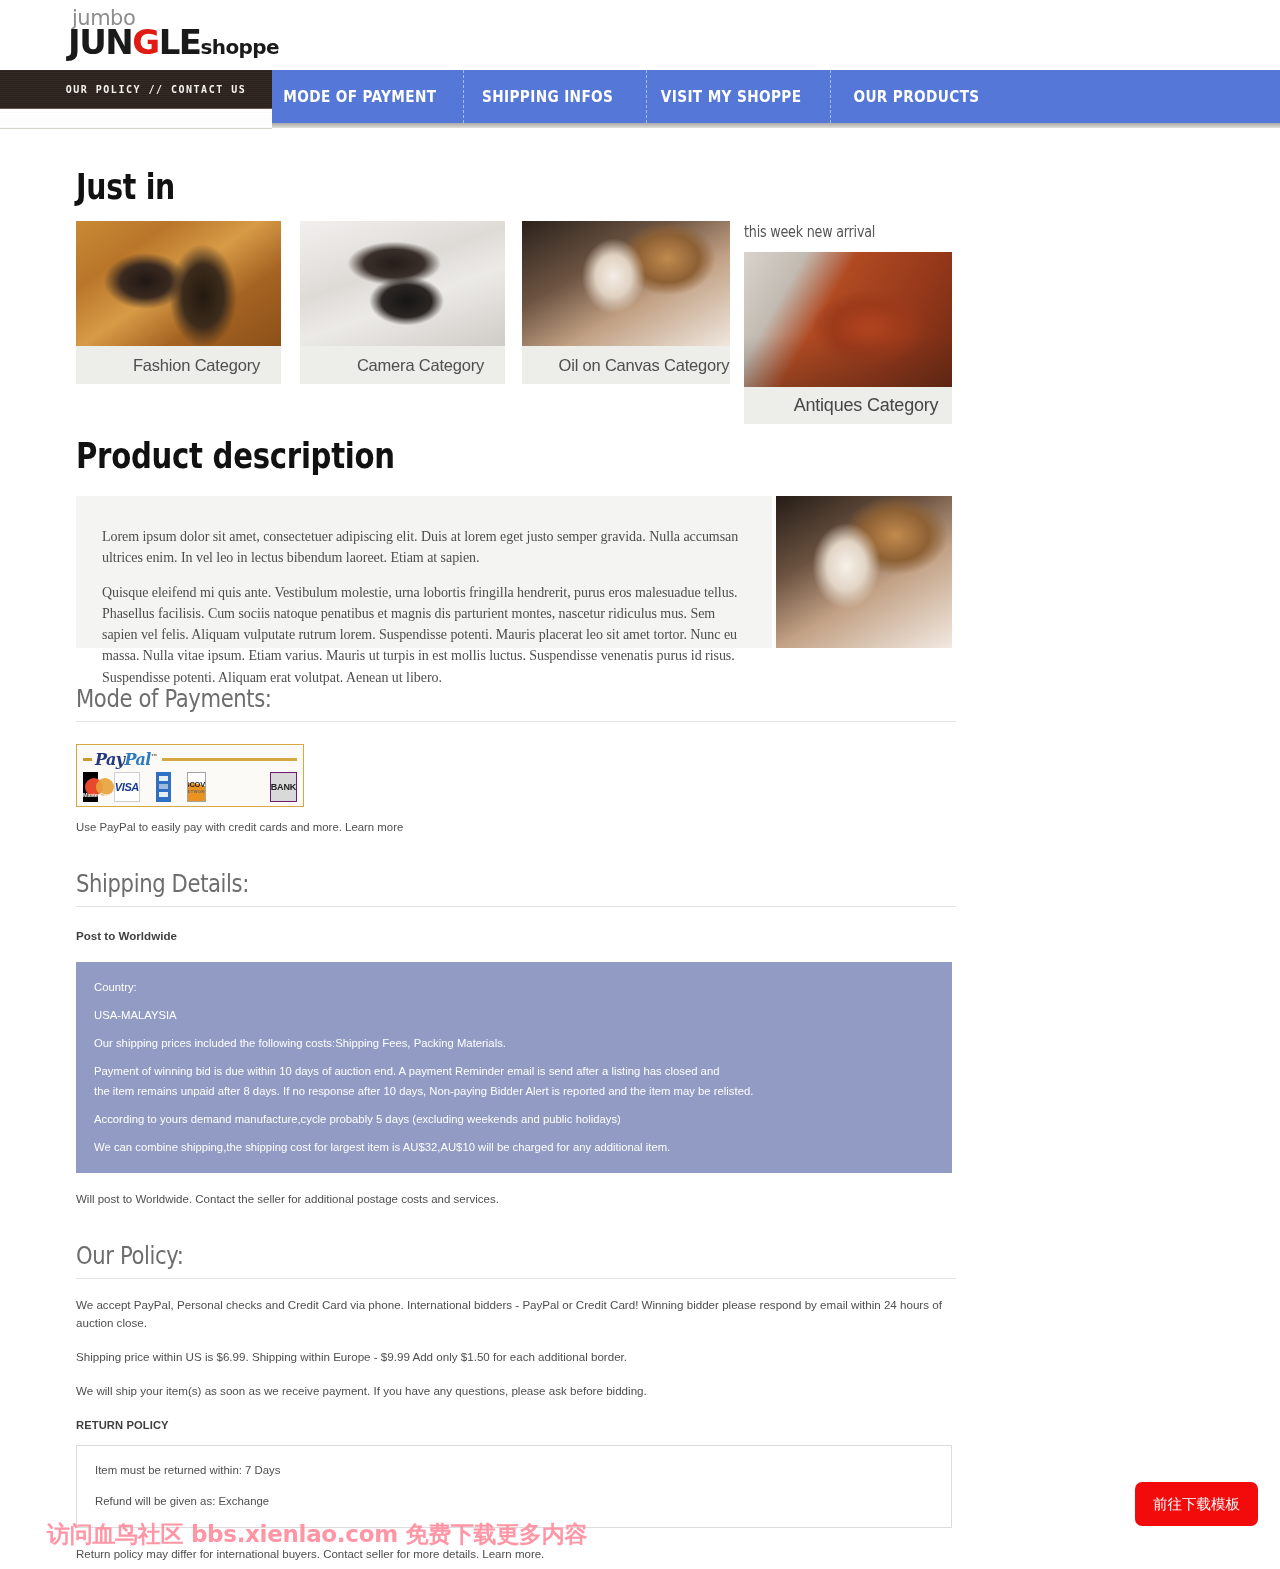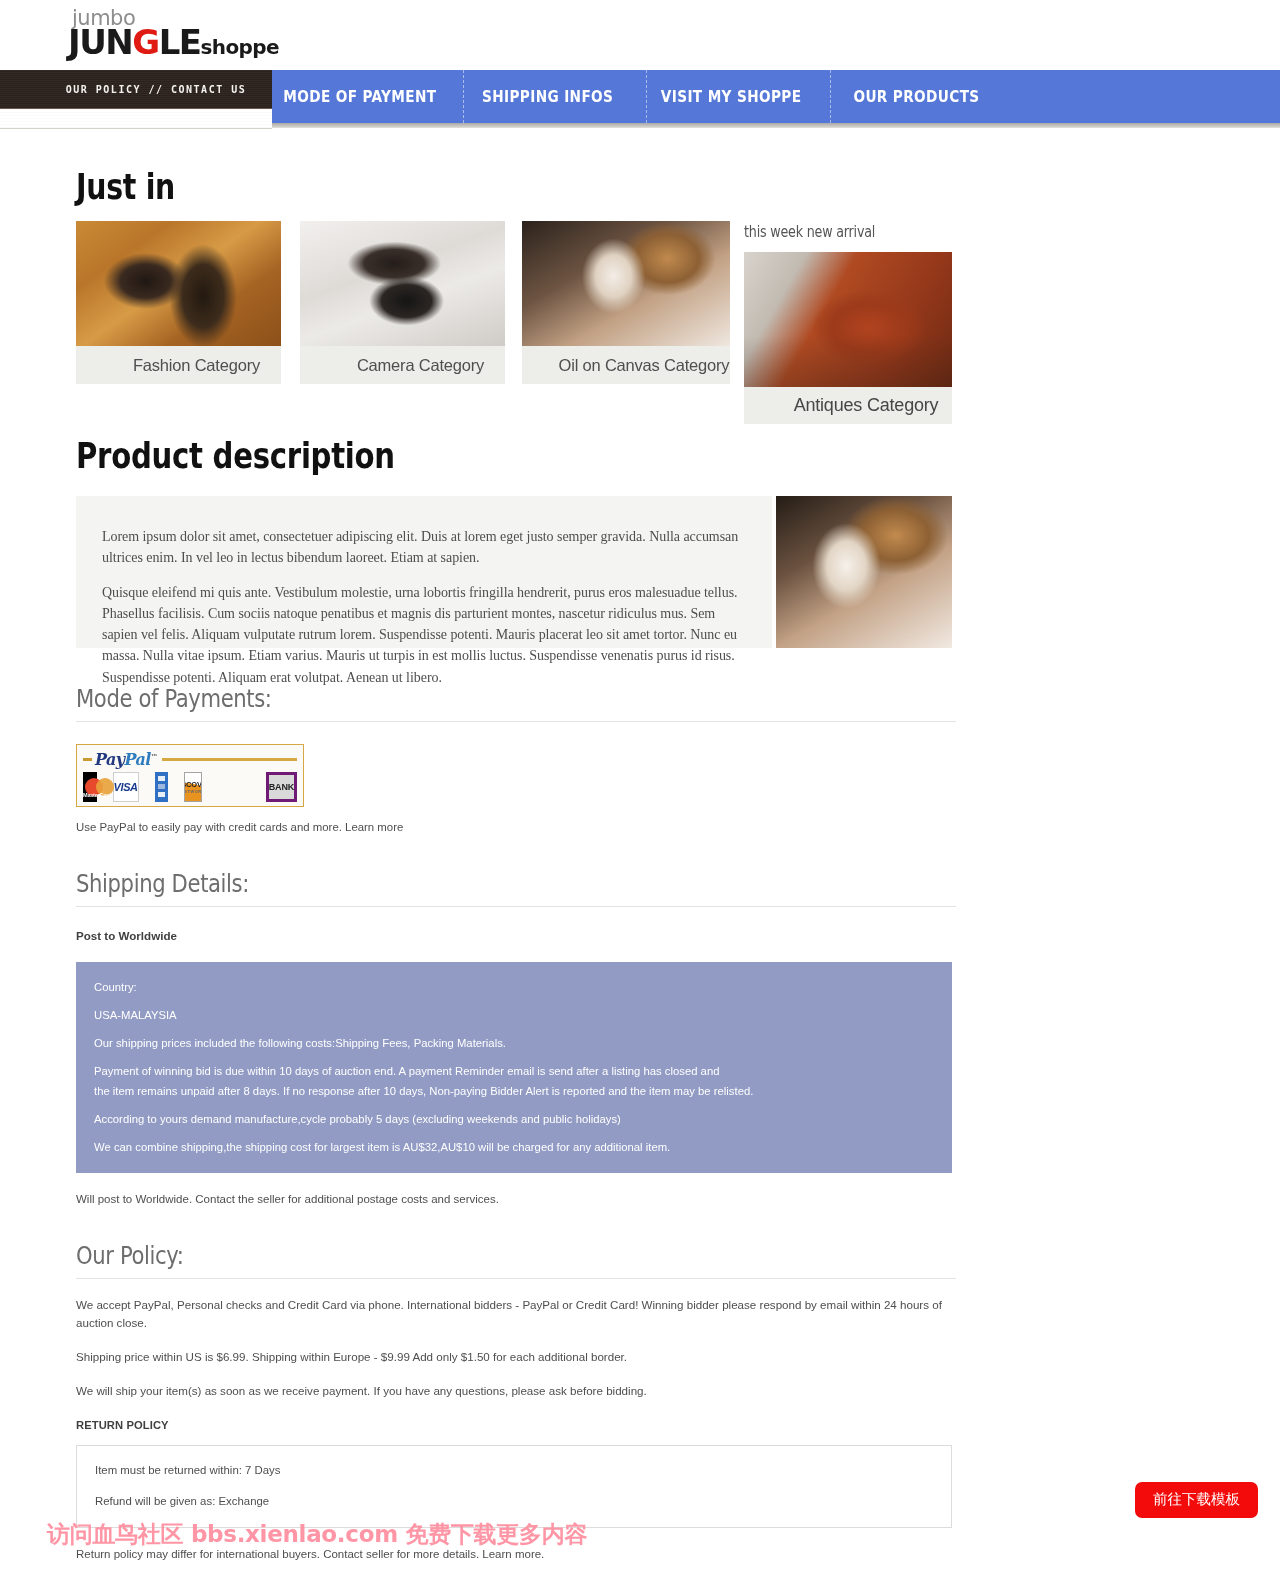--- a/index.html
+++ b/index.html
@@ -183,21 +183,21 @@
   .card.mc .c-or{left:13px;background:#e8a33d;opacity:.92;}
   .card.mc .mtext{position:absolute;bottom:4px;left:0;right:0;text-align:center;color:#fff;font-size:5.5px;letter-spacing:-0.2px;}
   .card.visa{width:42px;background:#fff;border:1px solid #cfcfcf;color:#1a3a8f;font-size:11px;font-style:italic;letter-spacing:-0.4px;}
   .card.amex{width:40px;background:#2f6fc4;position:relative;overflow:hidden;}
   .card.amex .band{position:absolute;left:3px;right:3px;height:5px;background:#e8eef8;}
   .card.amex .b1{top:4px;} .card.amex .b2{top:12px;background:#9fb9de;} .card.amex .b3{top:20px;}
   .card.disc{width:48px;background:#fff;border:1px solid #a3a3a3;flex-direction:column;position:relative;overflow:hidden;}
   .card.disc .dtop{font-size:7.5px;font-weight:700;color:#1b1b1b;letter-spacing:-0.2px;z-index:2;}
   .card.disc .dsub{font-size:4px;color:#666;letter-spacing:.5px;z-index:2;}
   .card.disc .dswoosh{position:absolute;right:-10px;bottom:-12px;width:52px;height:30px;border-radius:50%;background:#e8921f;}
-  .card.bank{width:44px;background:#d9d9d9;border:3px solid #701a75;color:#222;font-size:9px;letter-spacing:-0.2px;margin-left:48px;}
+  .card.bank{width:44px;background:#d9d9d9;border:1px solid #701a75;color:#222;font-size:9px;letter-spacing:-0.2px;margin-left:48px;}
   .pp-note{font-size:11.4px;color:#4e4e4e;margin-top:14px;}
 
   
   .bold-line{font-size:11.6px;font-weight:700;color:#3f3f3f;margin-top:22px;}
   .ship-block{
     margin-top:20px;width:876px;box-sizing:border-box;
     background:#929bc4;color:#ffffff;padding:17px 18px 18px 18px;
   }
   .ship-block p{margin:0 0 12px 0;font-size:11.3px;line-height:1.42;color:#ffffff;}
   .ship-block p.tight{margin-bottom:4px;}
@@ -216,22 +216,22 @@
 
   
   .watermark{
     position:absolute;left:47px;top:1519px;white-space:nowrap;
     font-family:"DejaVu Sans",sans-serif;font-weight:700;font-size:23px;
     color:#ff8d9e;opacity:.92;letter-spacing:-0.3px;pointer-events:none;
   }
   .dl-btn{
     position:absolute;right:22px;top:1482px;
     background:#f30b0b;color:#fff;border:none;border-radius:7px;
-    padding:0 18px;height:36px;line-height:36px;
-    font-family:Liberation Mono, monospace;font-size:14.5px;cursor:pointer;
+    padding:0 18px;height:44px;line-height:36px;
+    font-family:Liberation Sans, sans-serif;font-size:14.5px;cursor:pointer;
   }
 </style>
 </head>
 <body>
 
 <div class="page">
 
   <div class="header">
     <div class="logo">
       <span class="logo-jumbo">jumbo</span>

